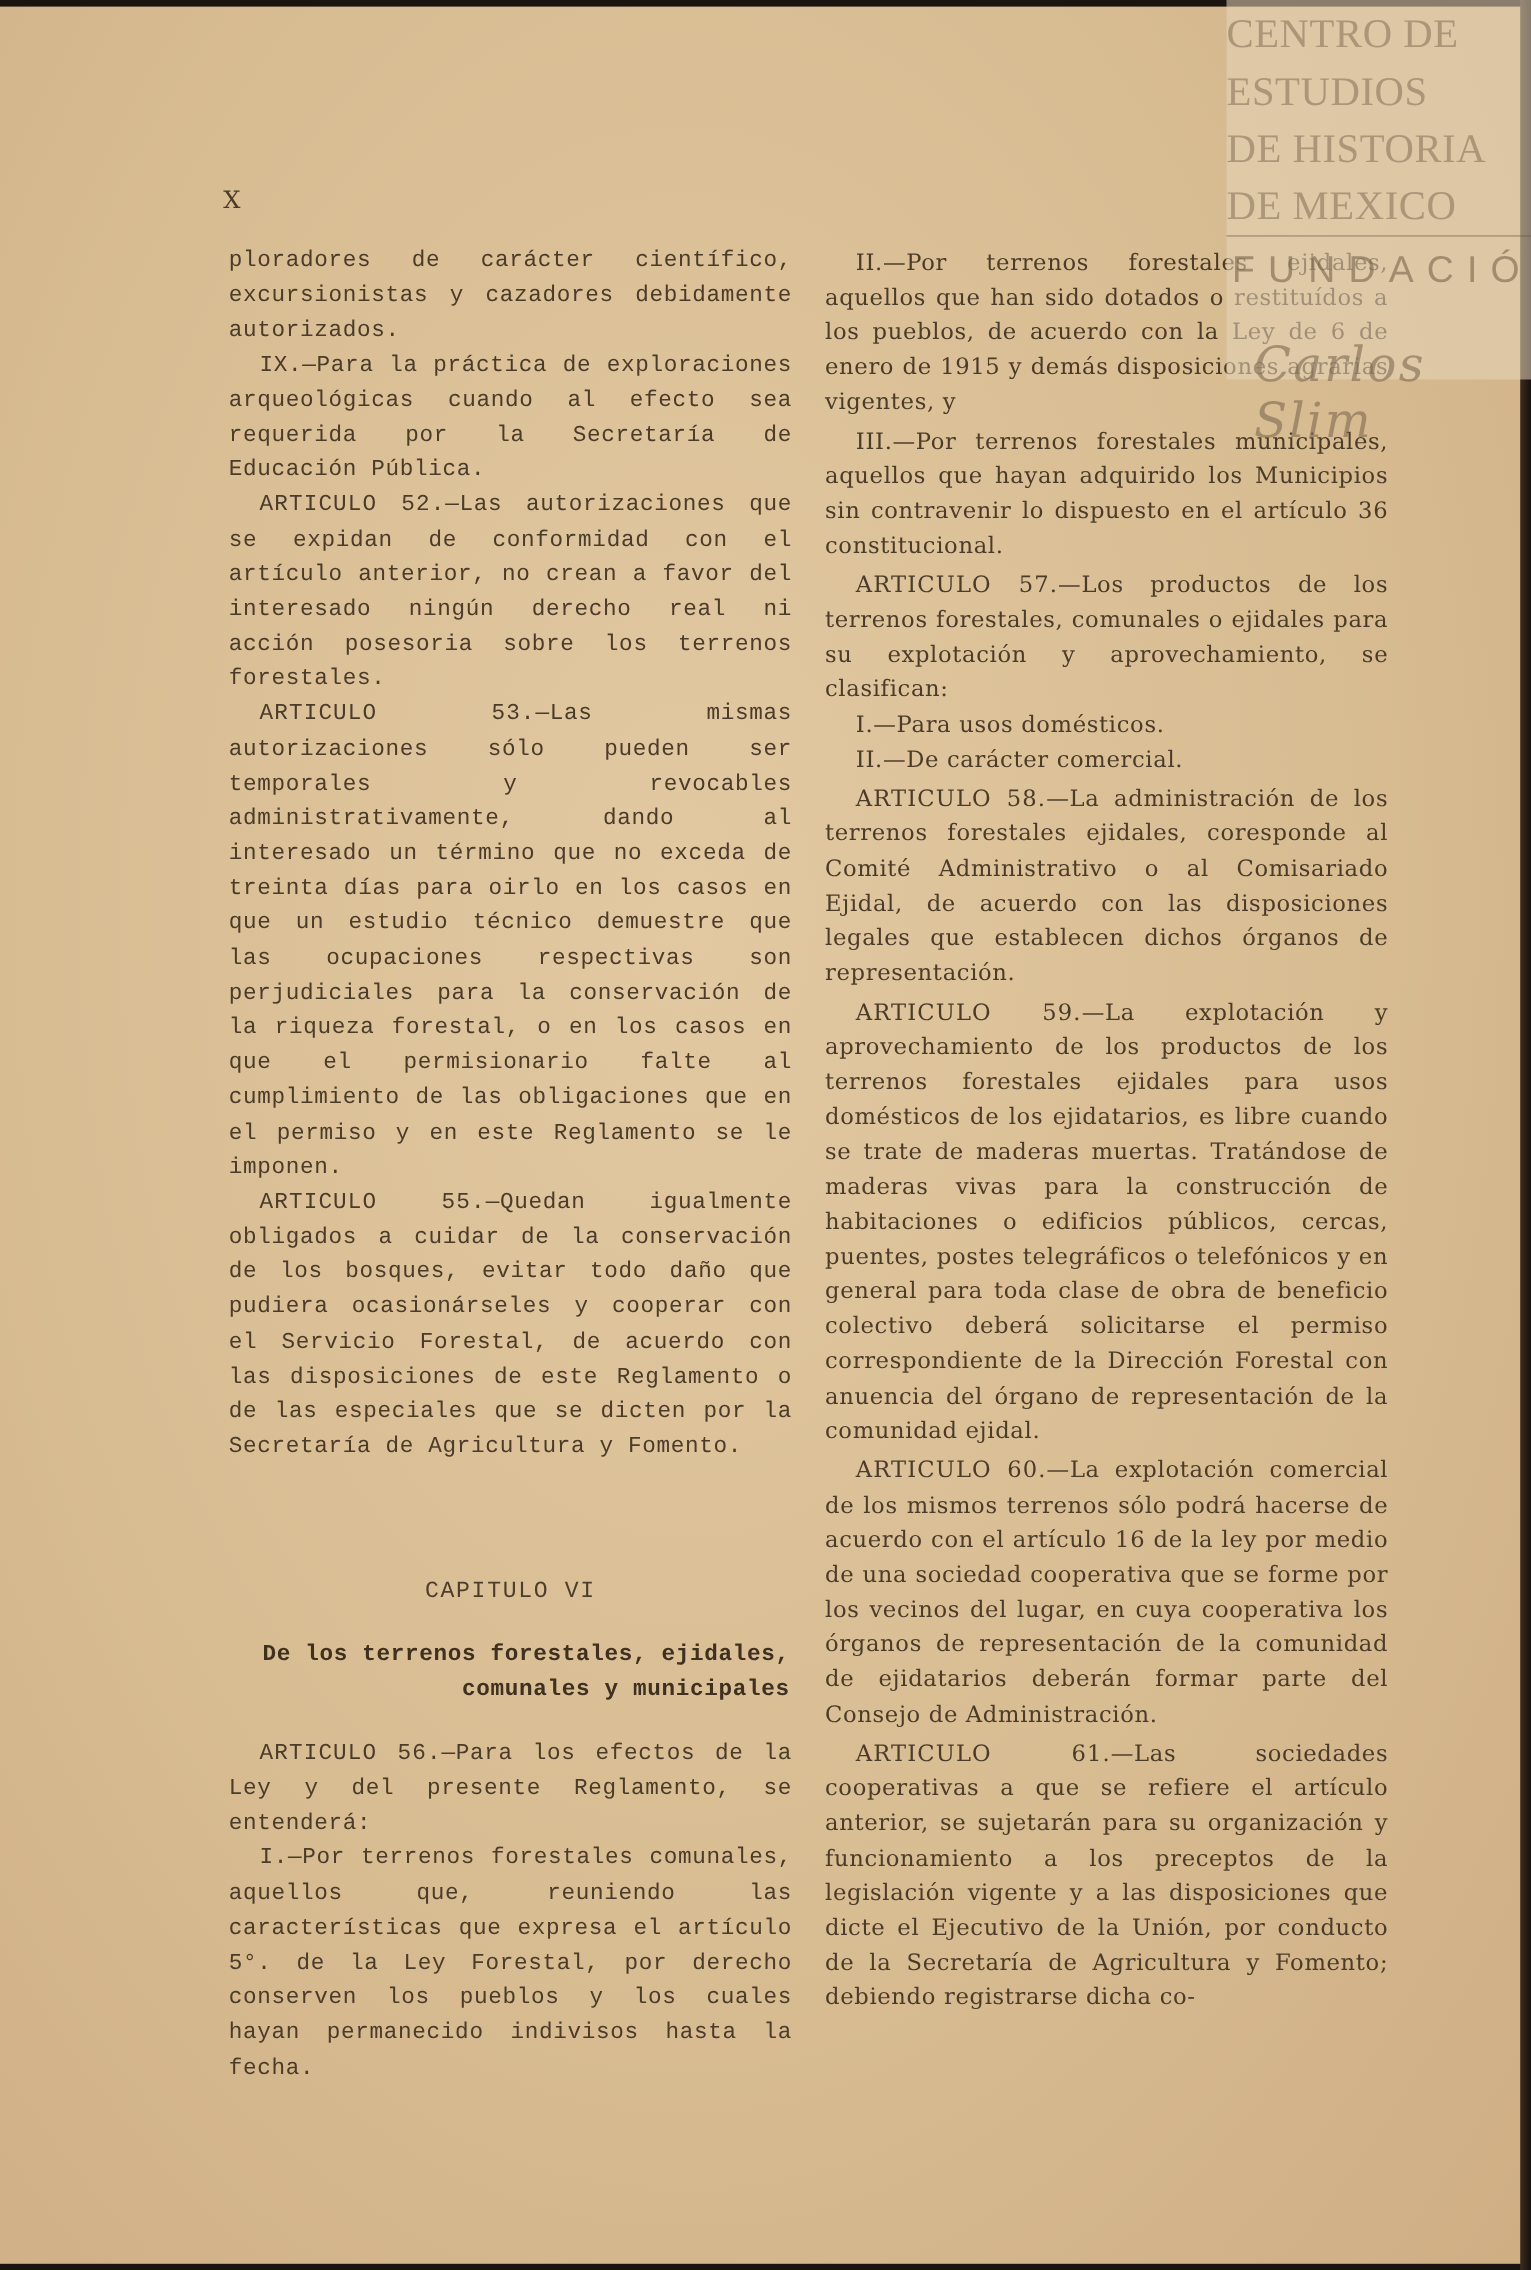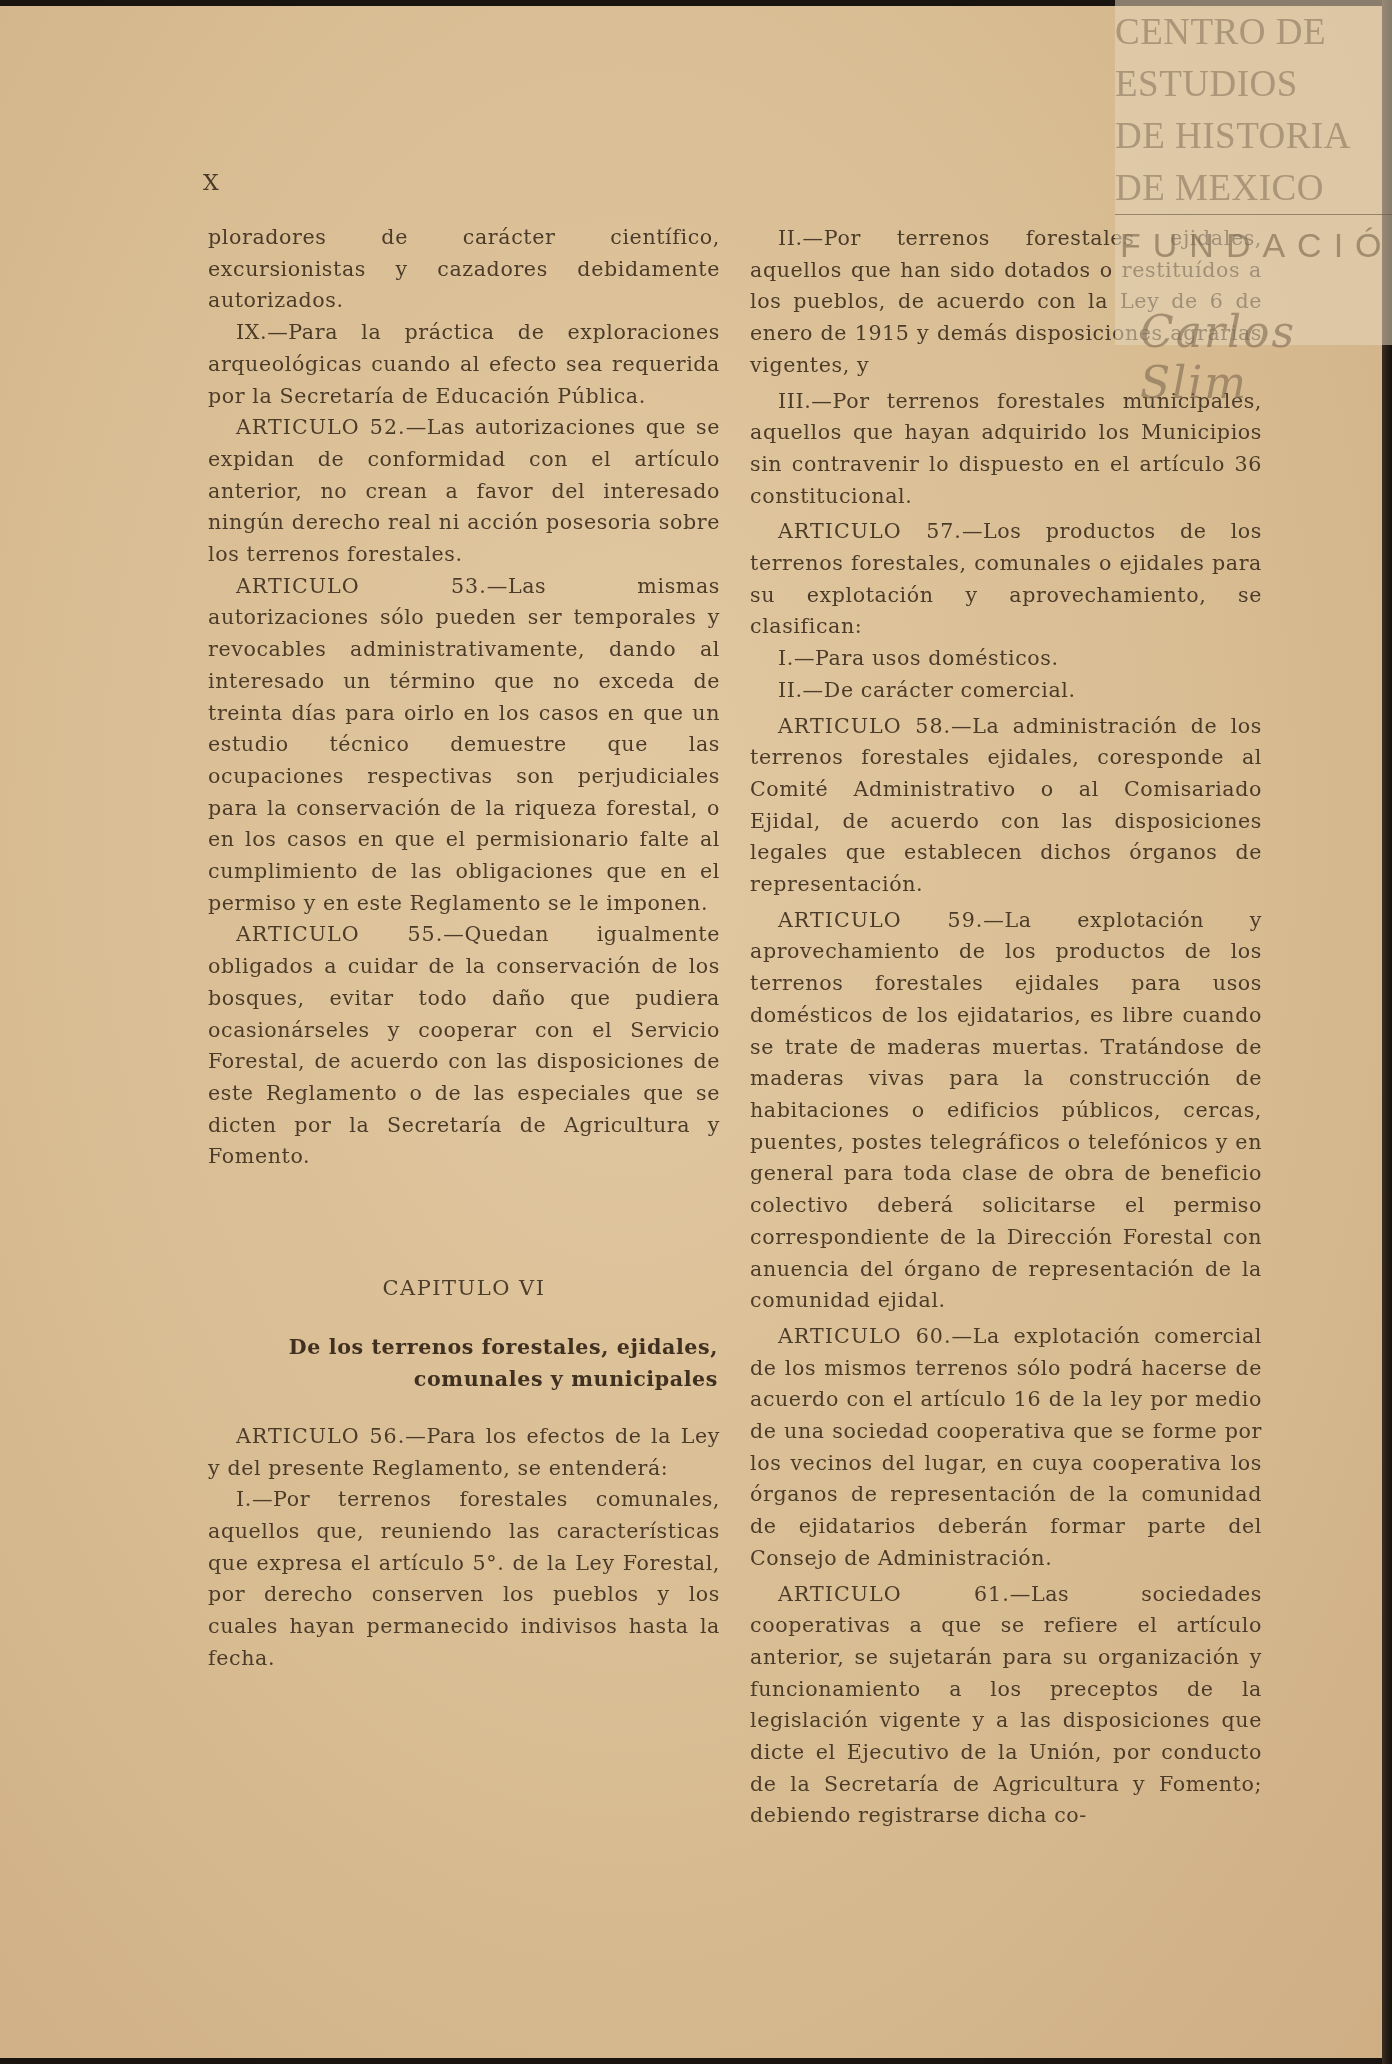--- a/index.html
+++ b/index.html
@@ -17,21 +17,21 @@
     }
     .serif { font-family: "DejaVu Serif", "Liberation Serif", serif; }
     .page-number {
       position: absolute; left: 203px; top: 170px; font-size: 22px; color: #4a3a28;
     }
     .column {
       position: absolute; top: 222px; width: 512px;
       font-size: 20.6px; line-height: 31.7px; color: #4b3b29;
       text-align: justify; letter-spacing: 0.6px;
     }
-    .col-left { left: 208px; }
+    .col-left { left: 208px; font-family: Liberation Mono, monospace; }
     .col-right { left: 750px; width: 512px; top: 223px; }
     .para { margin: 0; text-indent: 28px; }
     .para.noindent { text-indent: 0; }
     .para.gap { margin-top: 4px; }
     .art-head { letter-spacing: 1px; }
     .chapter-title {
       text-align: center; font-size: 21px; letter-spacing: 1.5px;
       margin-top: 100px; margin-bottom: 26px; color: #4d3d2b;
     }
     .chapter-subtitle {

